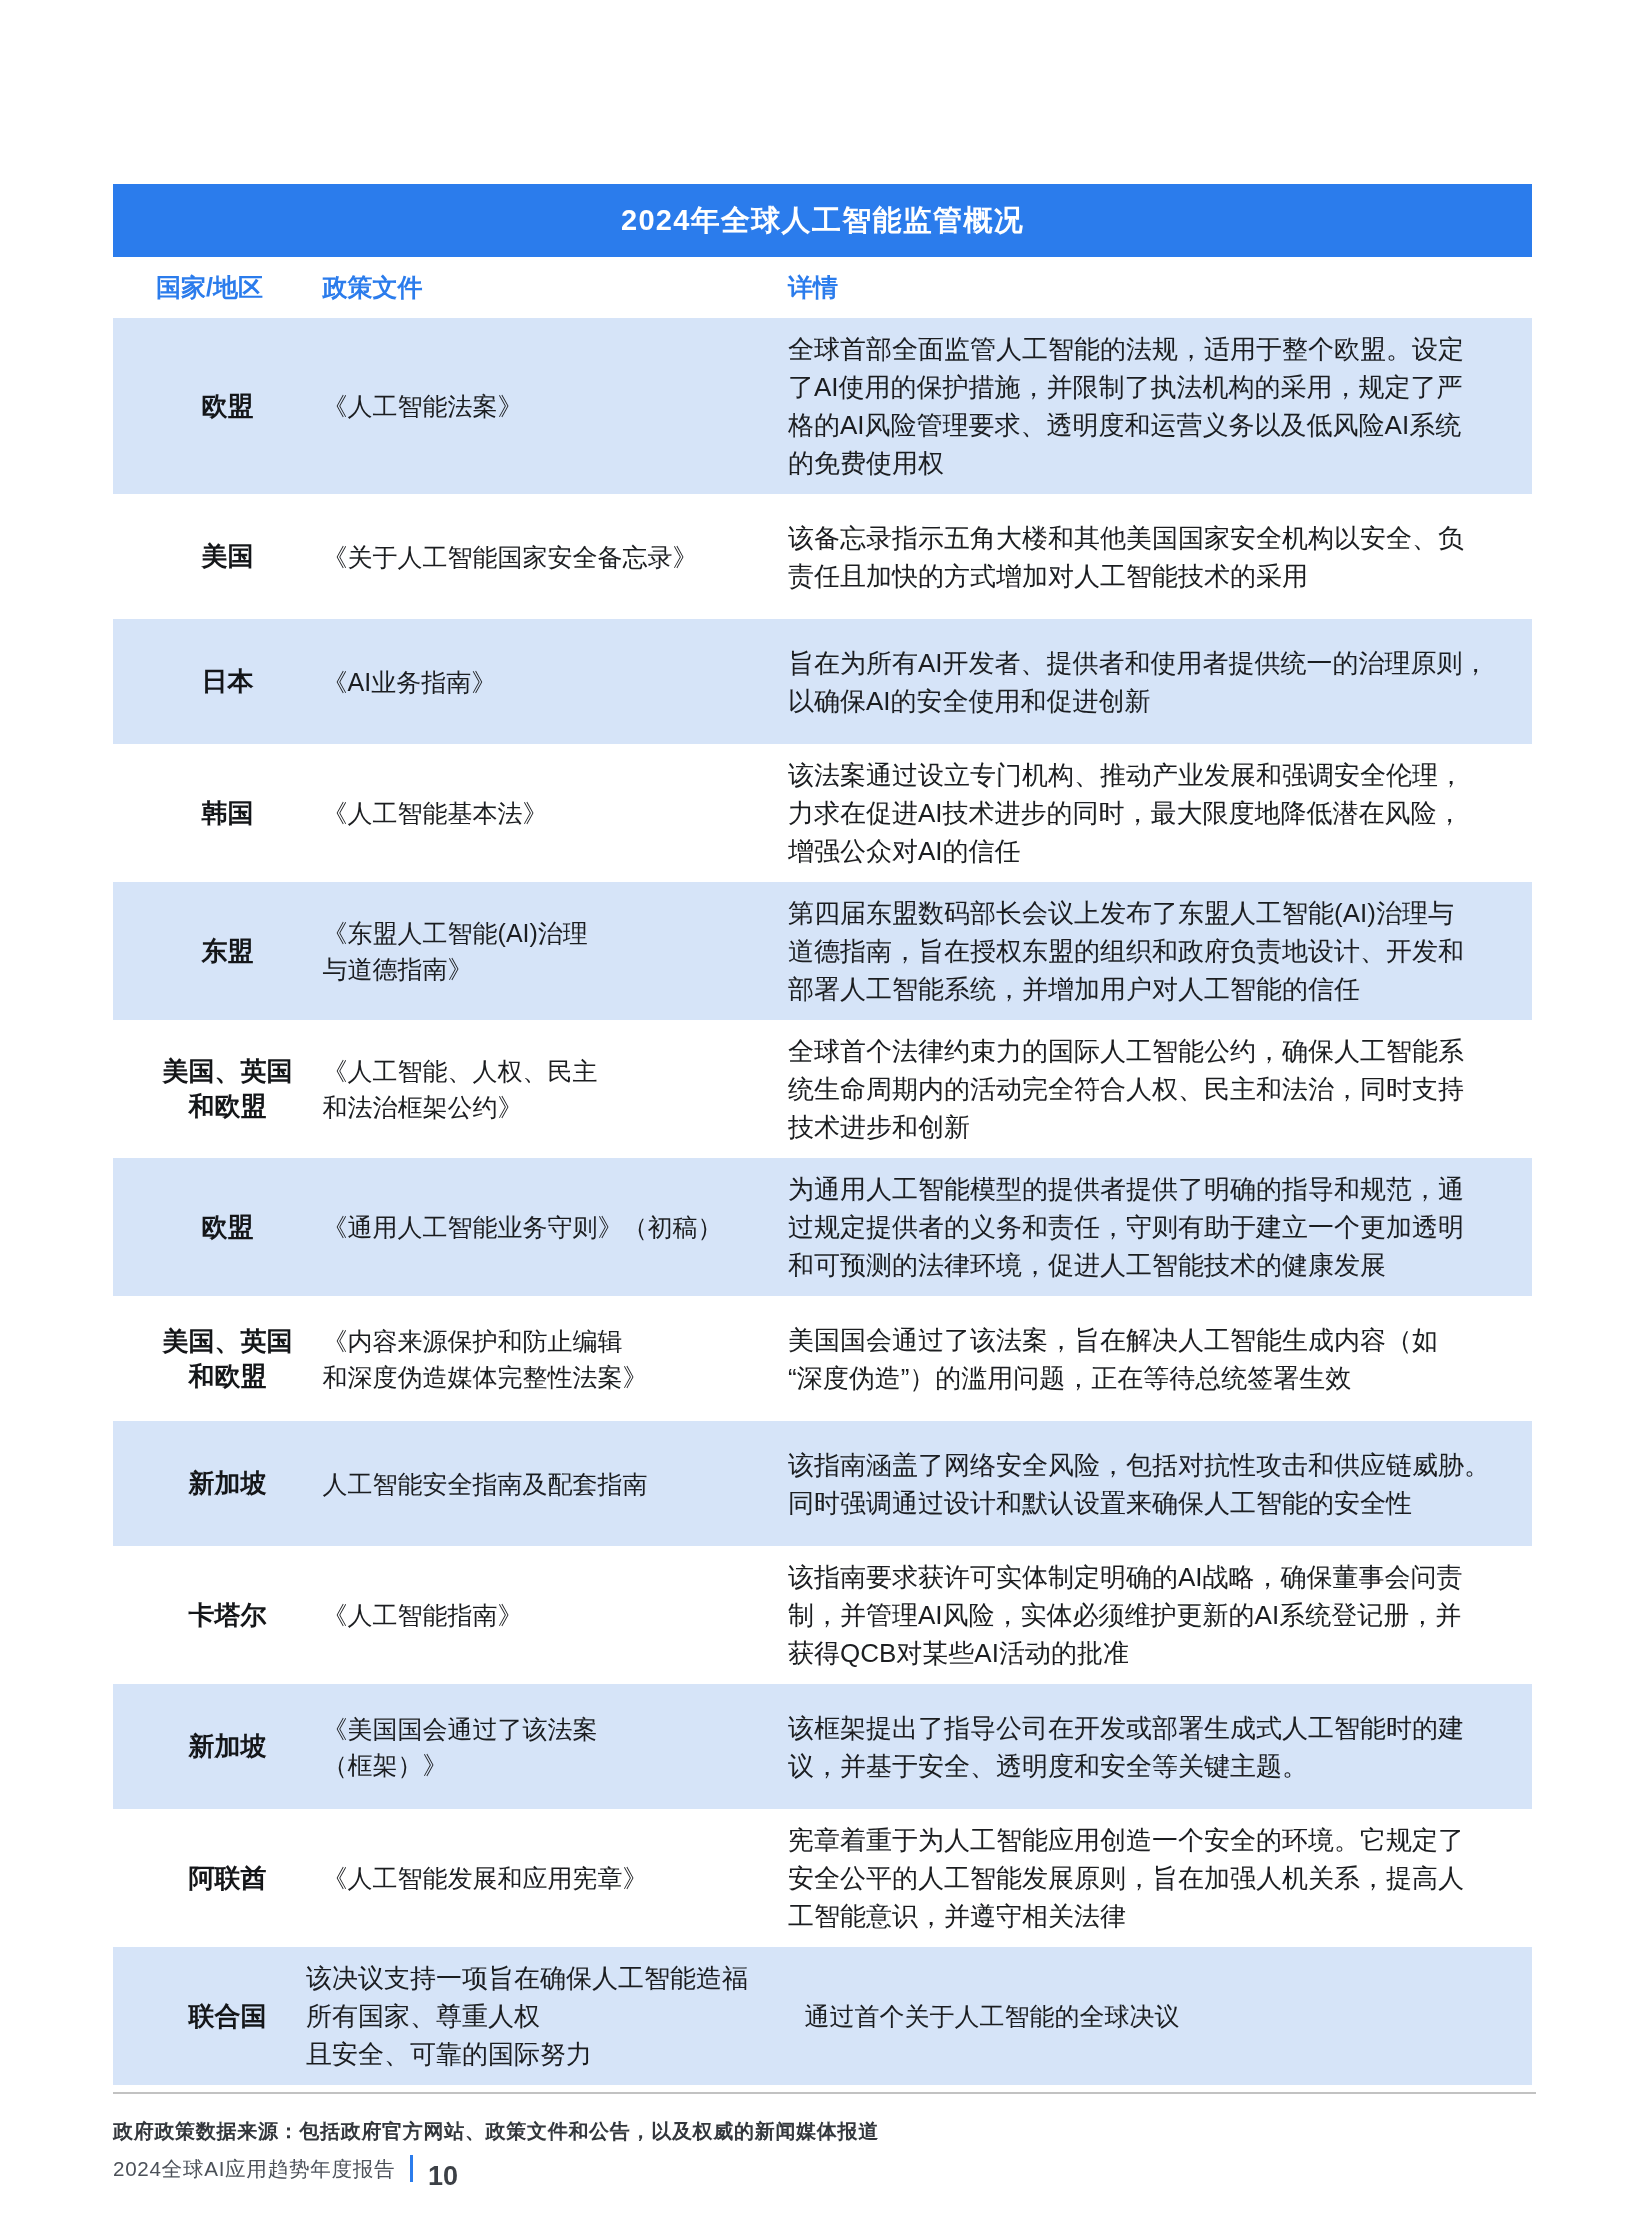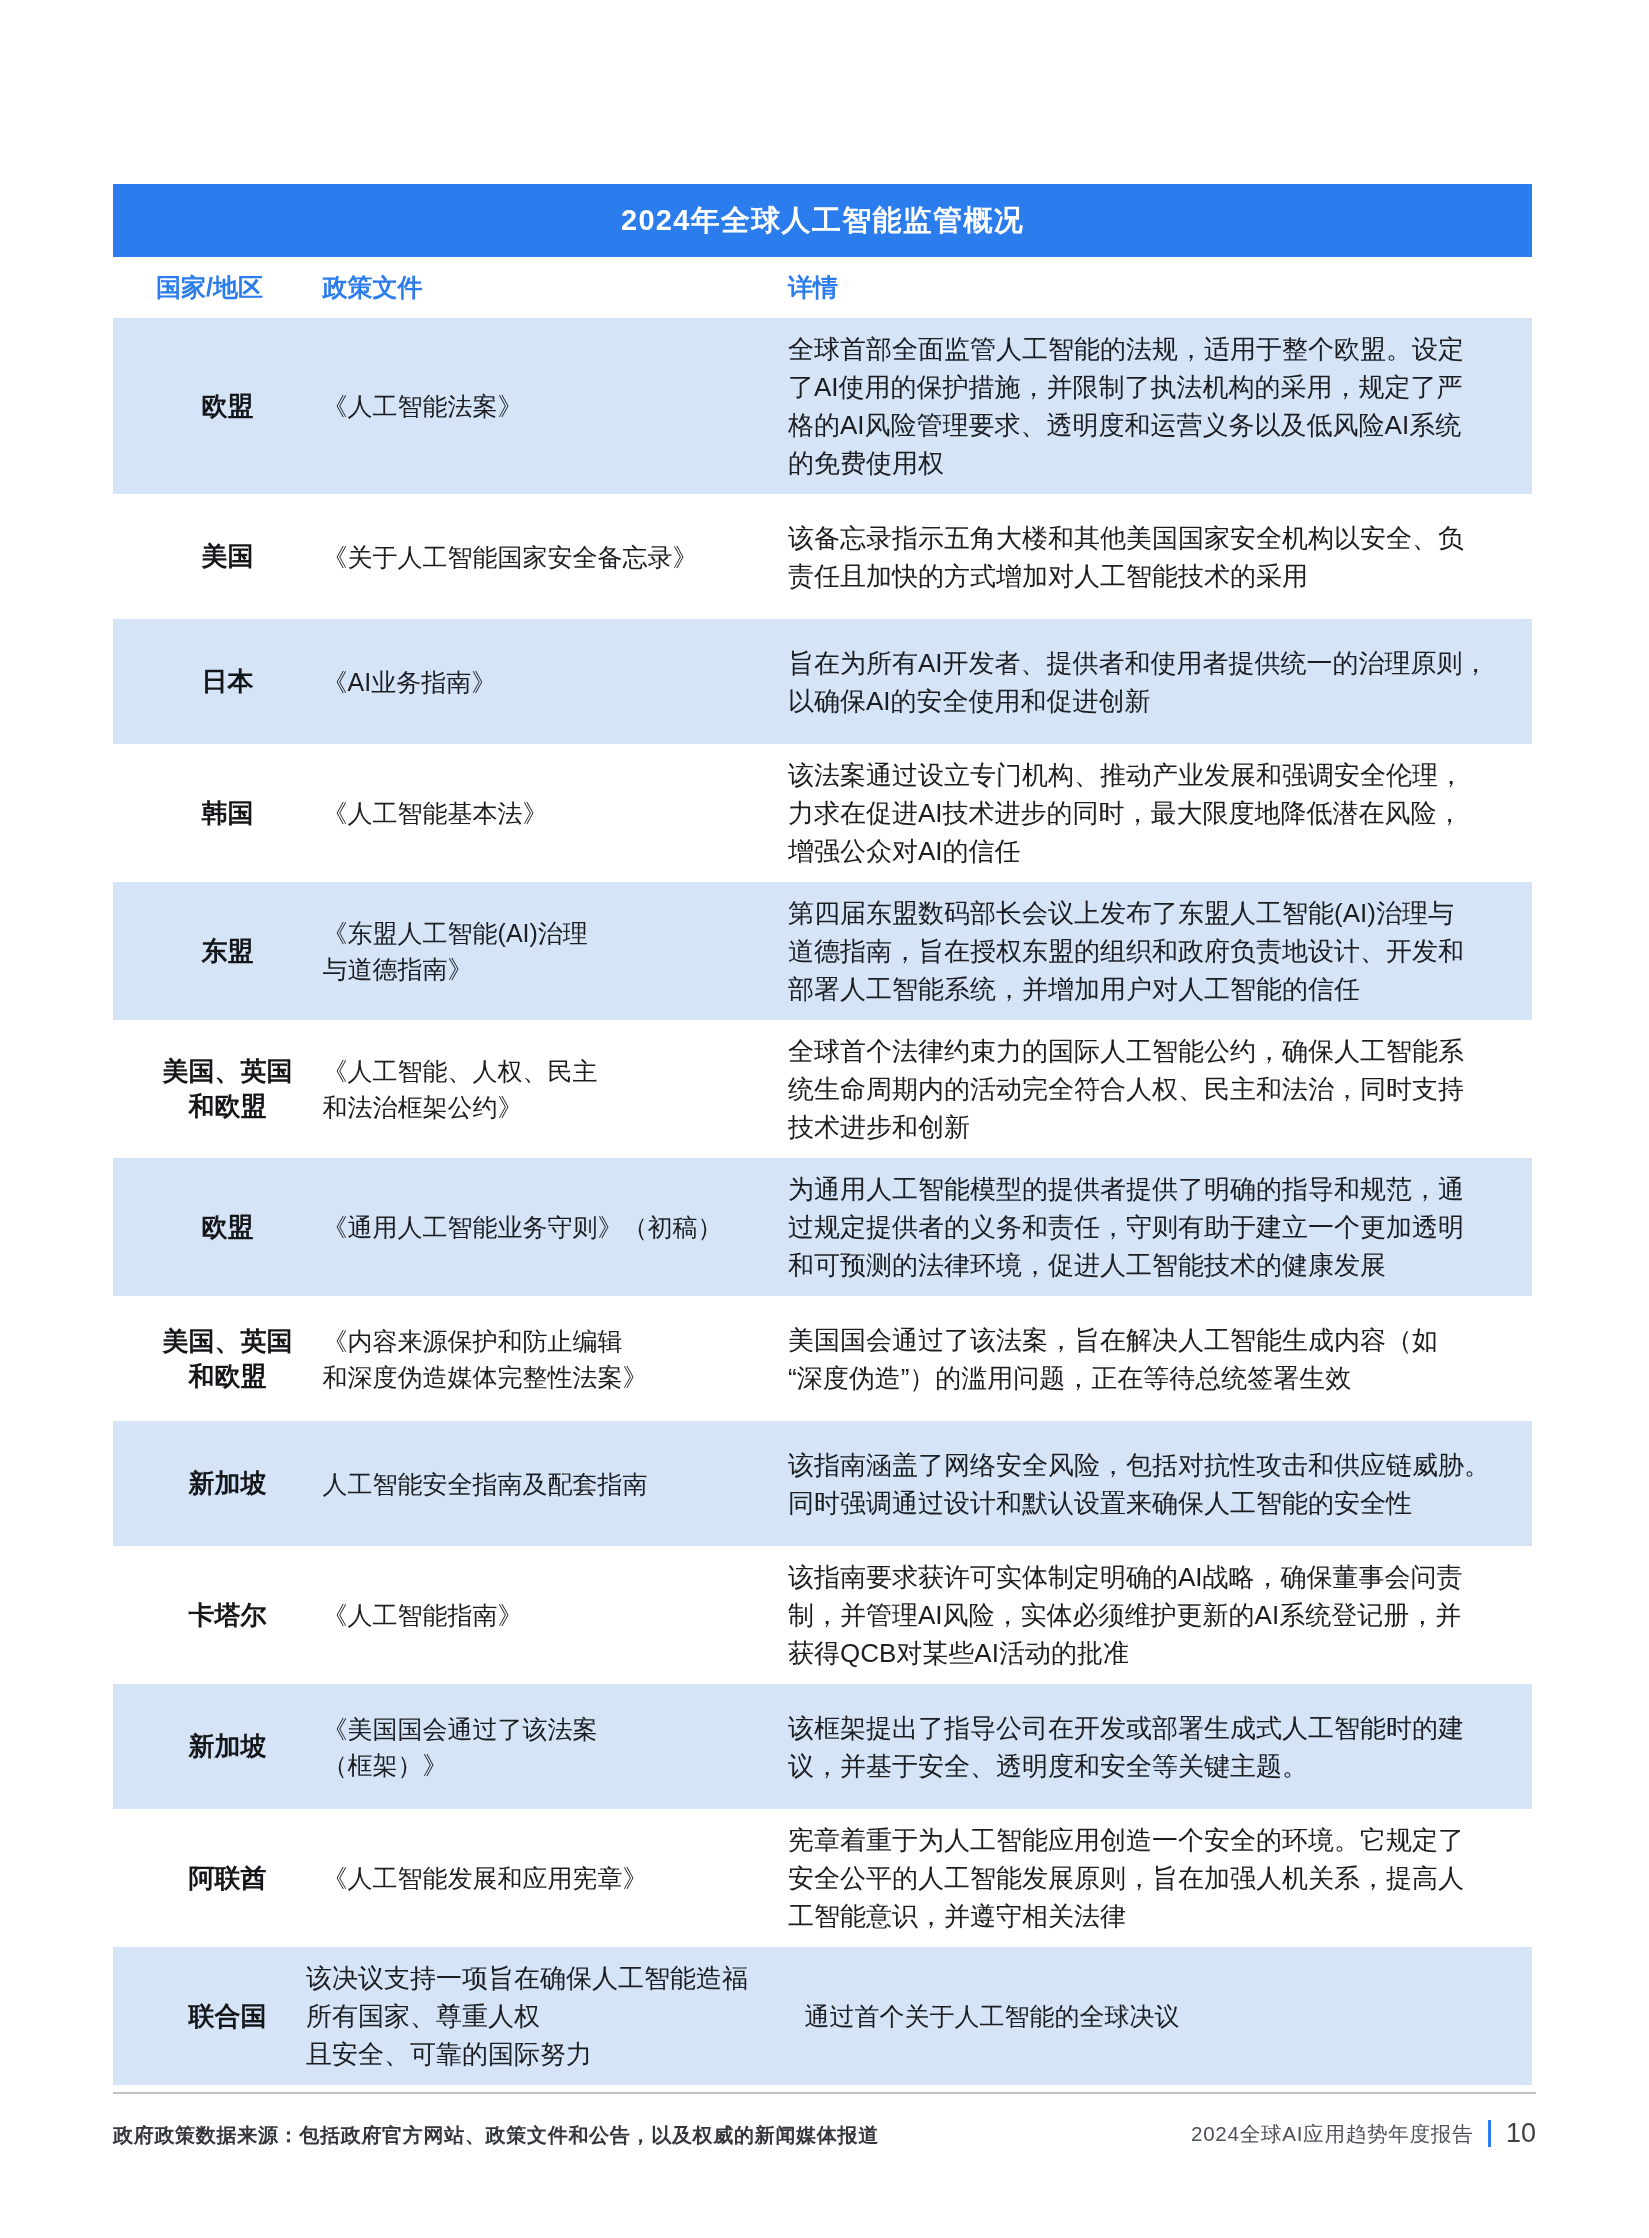--- a/index.html
+++ b/index.html
@@ -75,22 +75,23 @@
     position:absolute;
     left:113px; top:2092px;
     width:1423px; height:2px;
     background:#c2c2c2;
   }
   .footer{
     position:absolute;
     left:113px; top:2118px;
     width:1423px;
     display:flex;
-    align-items:flex-end;
+    align-items:flex-start;
     justify-content:space-between;
+    flex-direction:column;
   }
   .footer-source{
     font-size:20px;
     font-weight:bold;
     color:#33373c;
     letter-spacing:0.7px;
   }
   .footer-right{
     display:flex;
     align-items:center;
@@ -101,22 +102,23 @@
     color:#4b5058;
     letter-spacing:0.7px;
   }
   .footer-bar{
     width:3.3px; height:27px;
     background:#2b7cec;
     display:inline-block;
   }
   .footer-page{
     font-size:27px;
-    font-weight:normal;
+    font-weight:bold;
     color:#3c4046;
+    margin-top:16px;
   }
 </style>
 </head>
 <body>
 
 <div class="report-table">
   <div class="banner">
     <span>2024年全球人工智能监管概况</span>
   </div>
   <div class="grid-row col-header">

